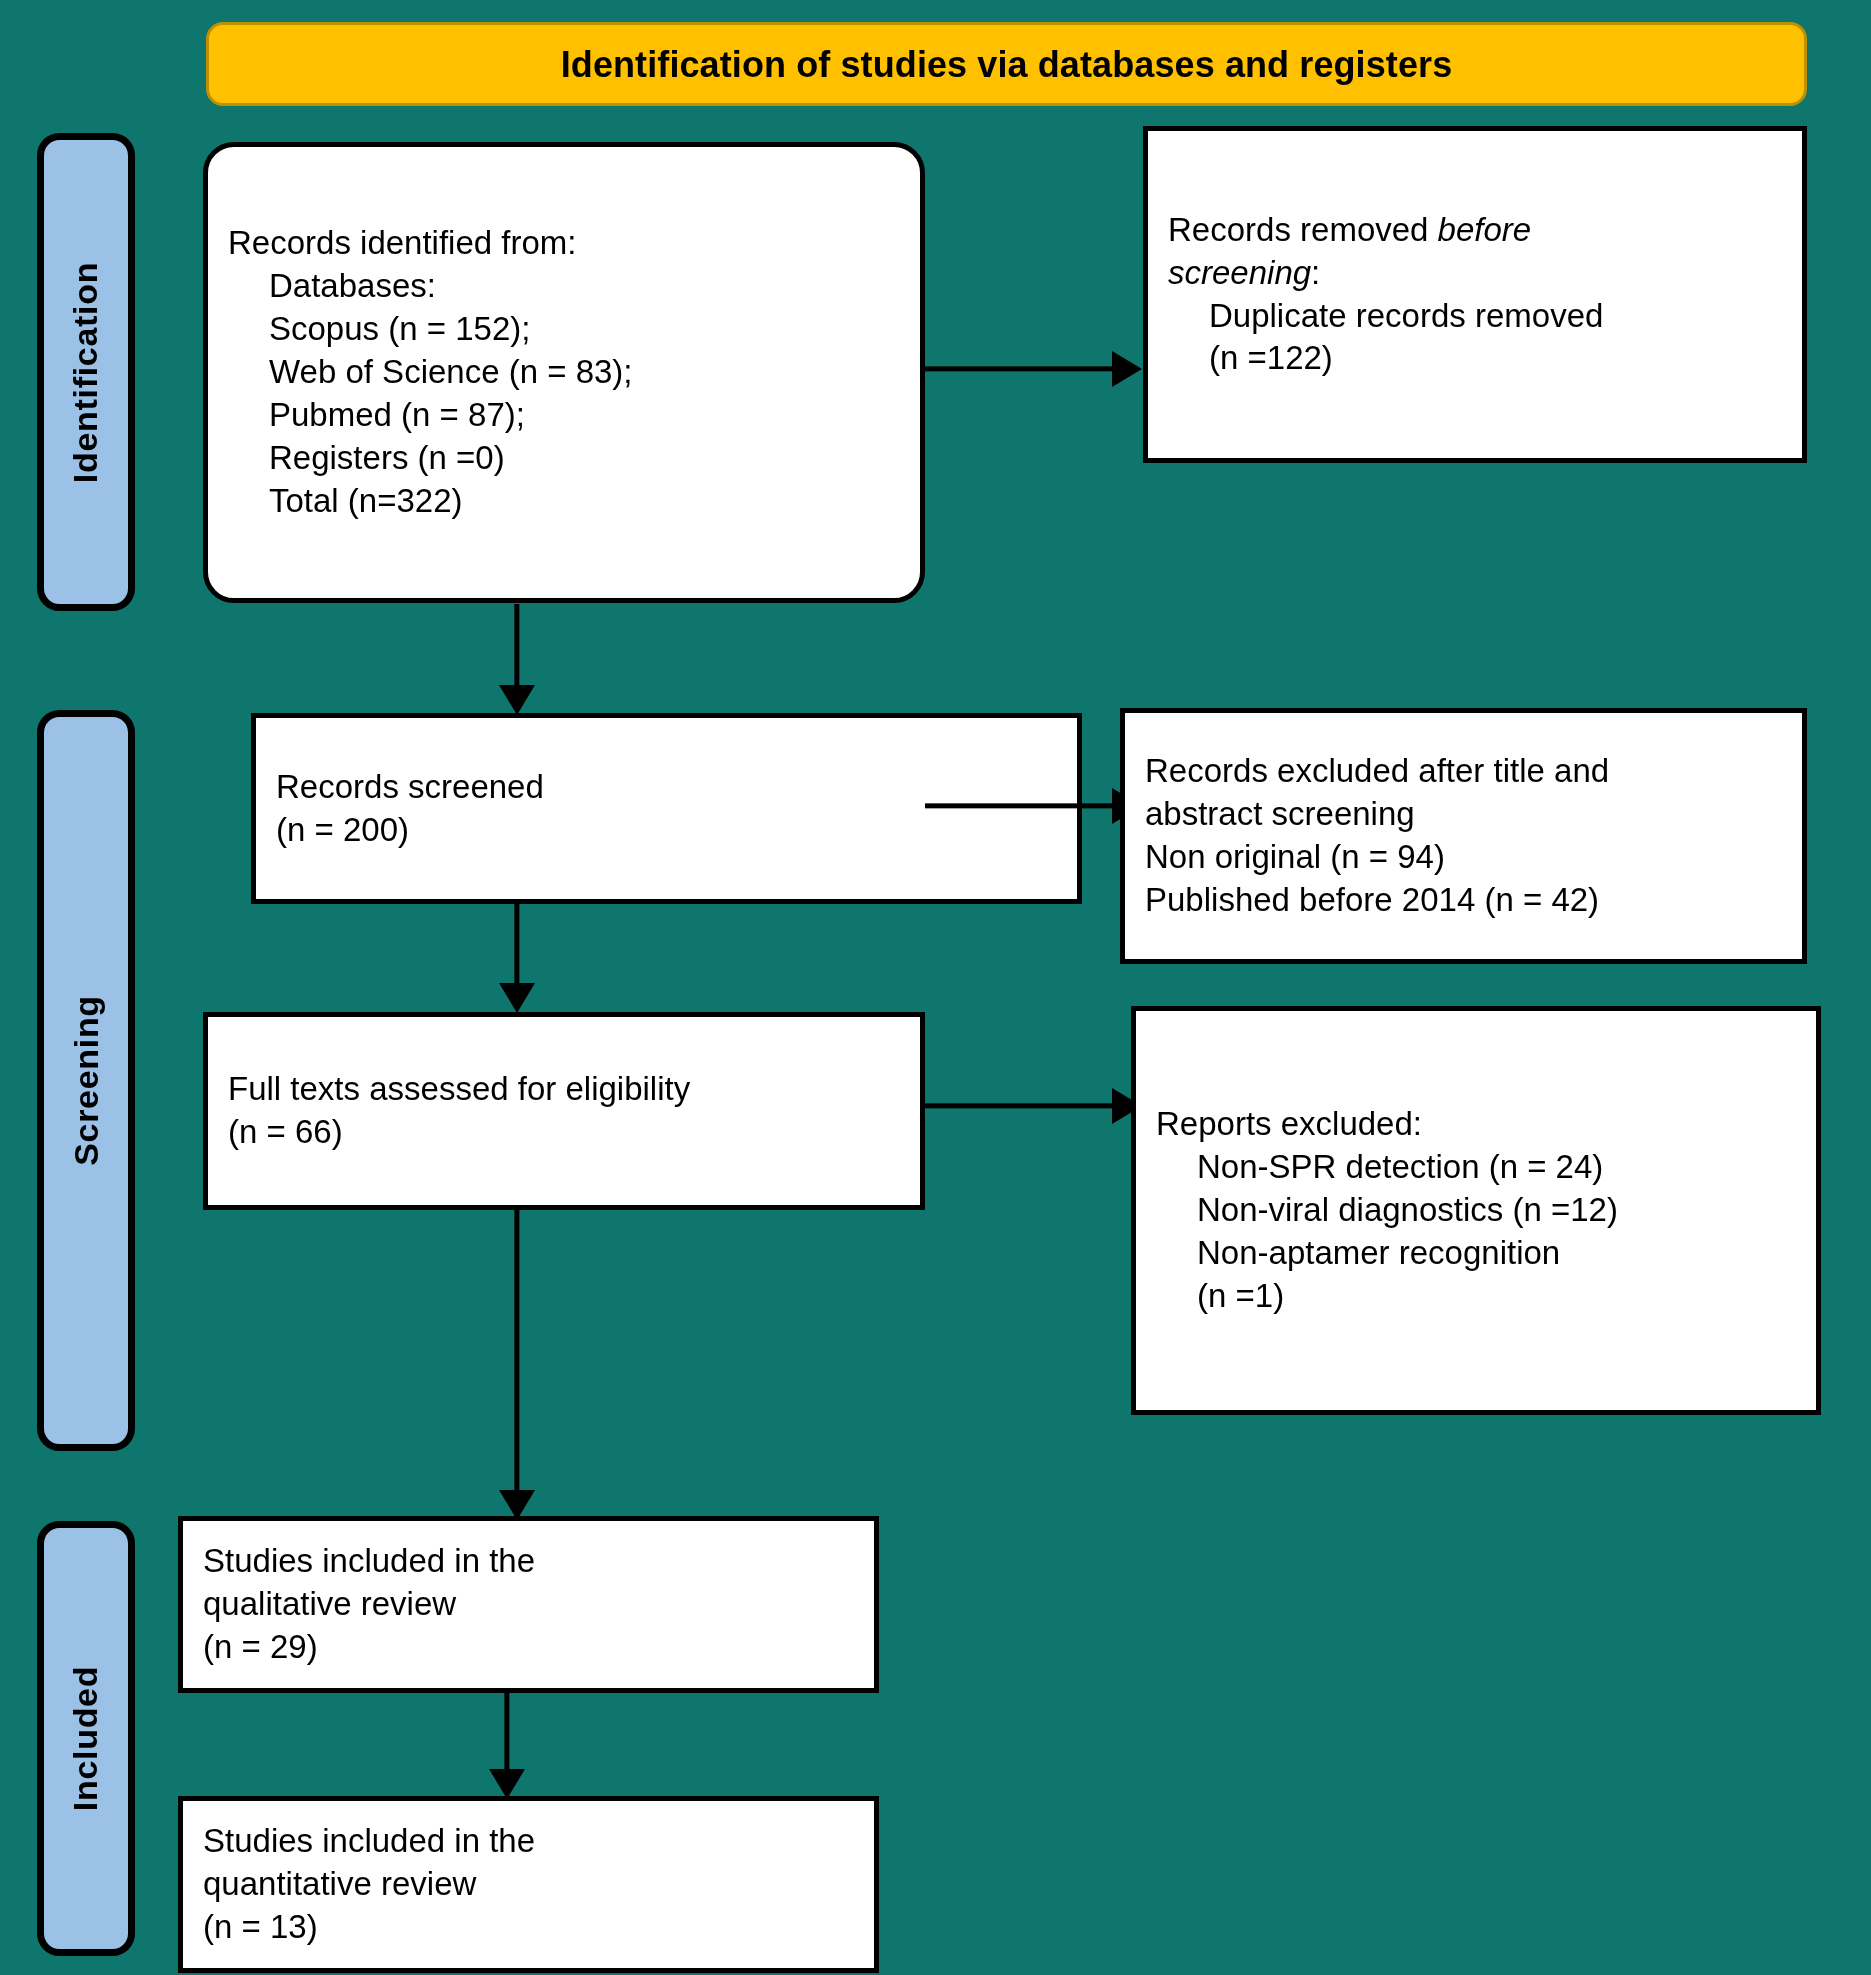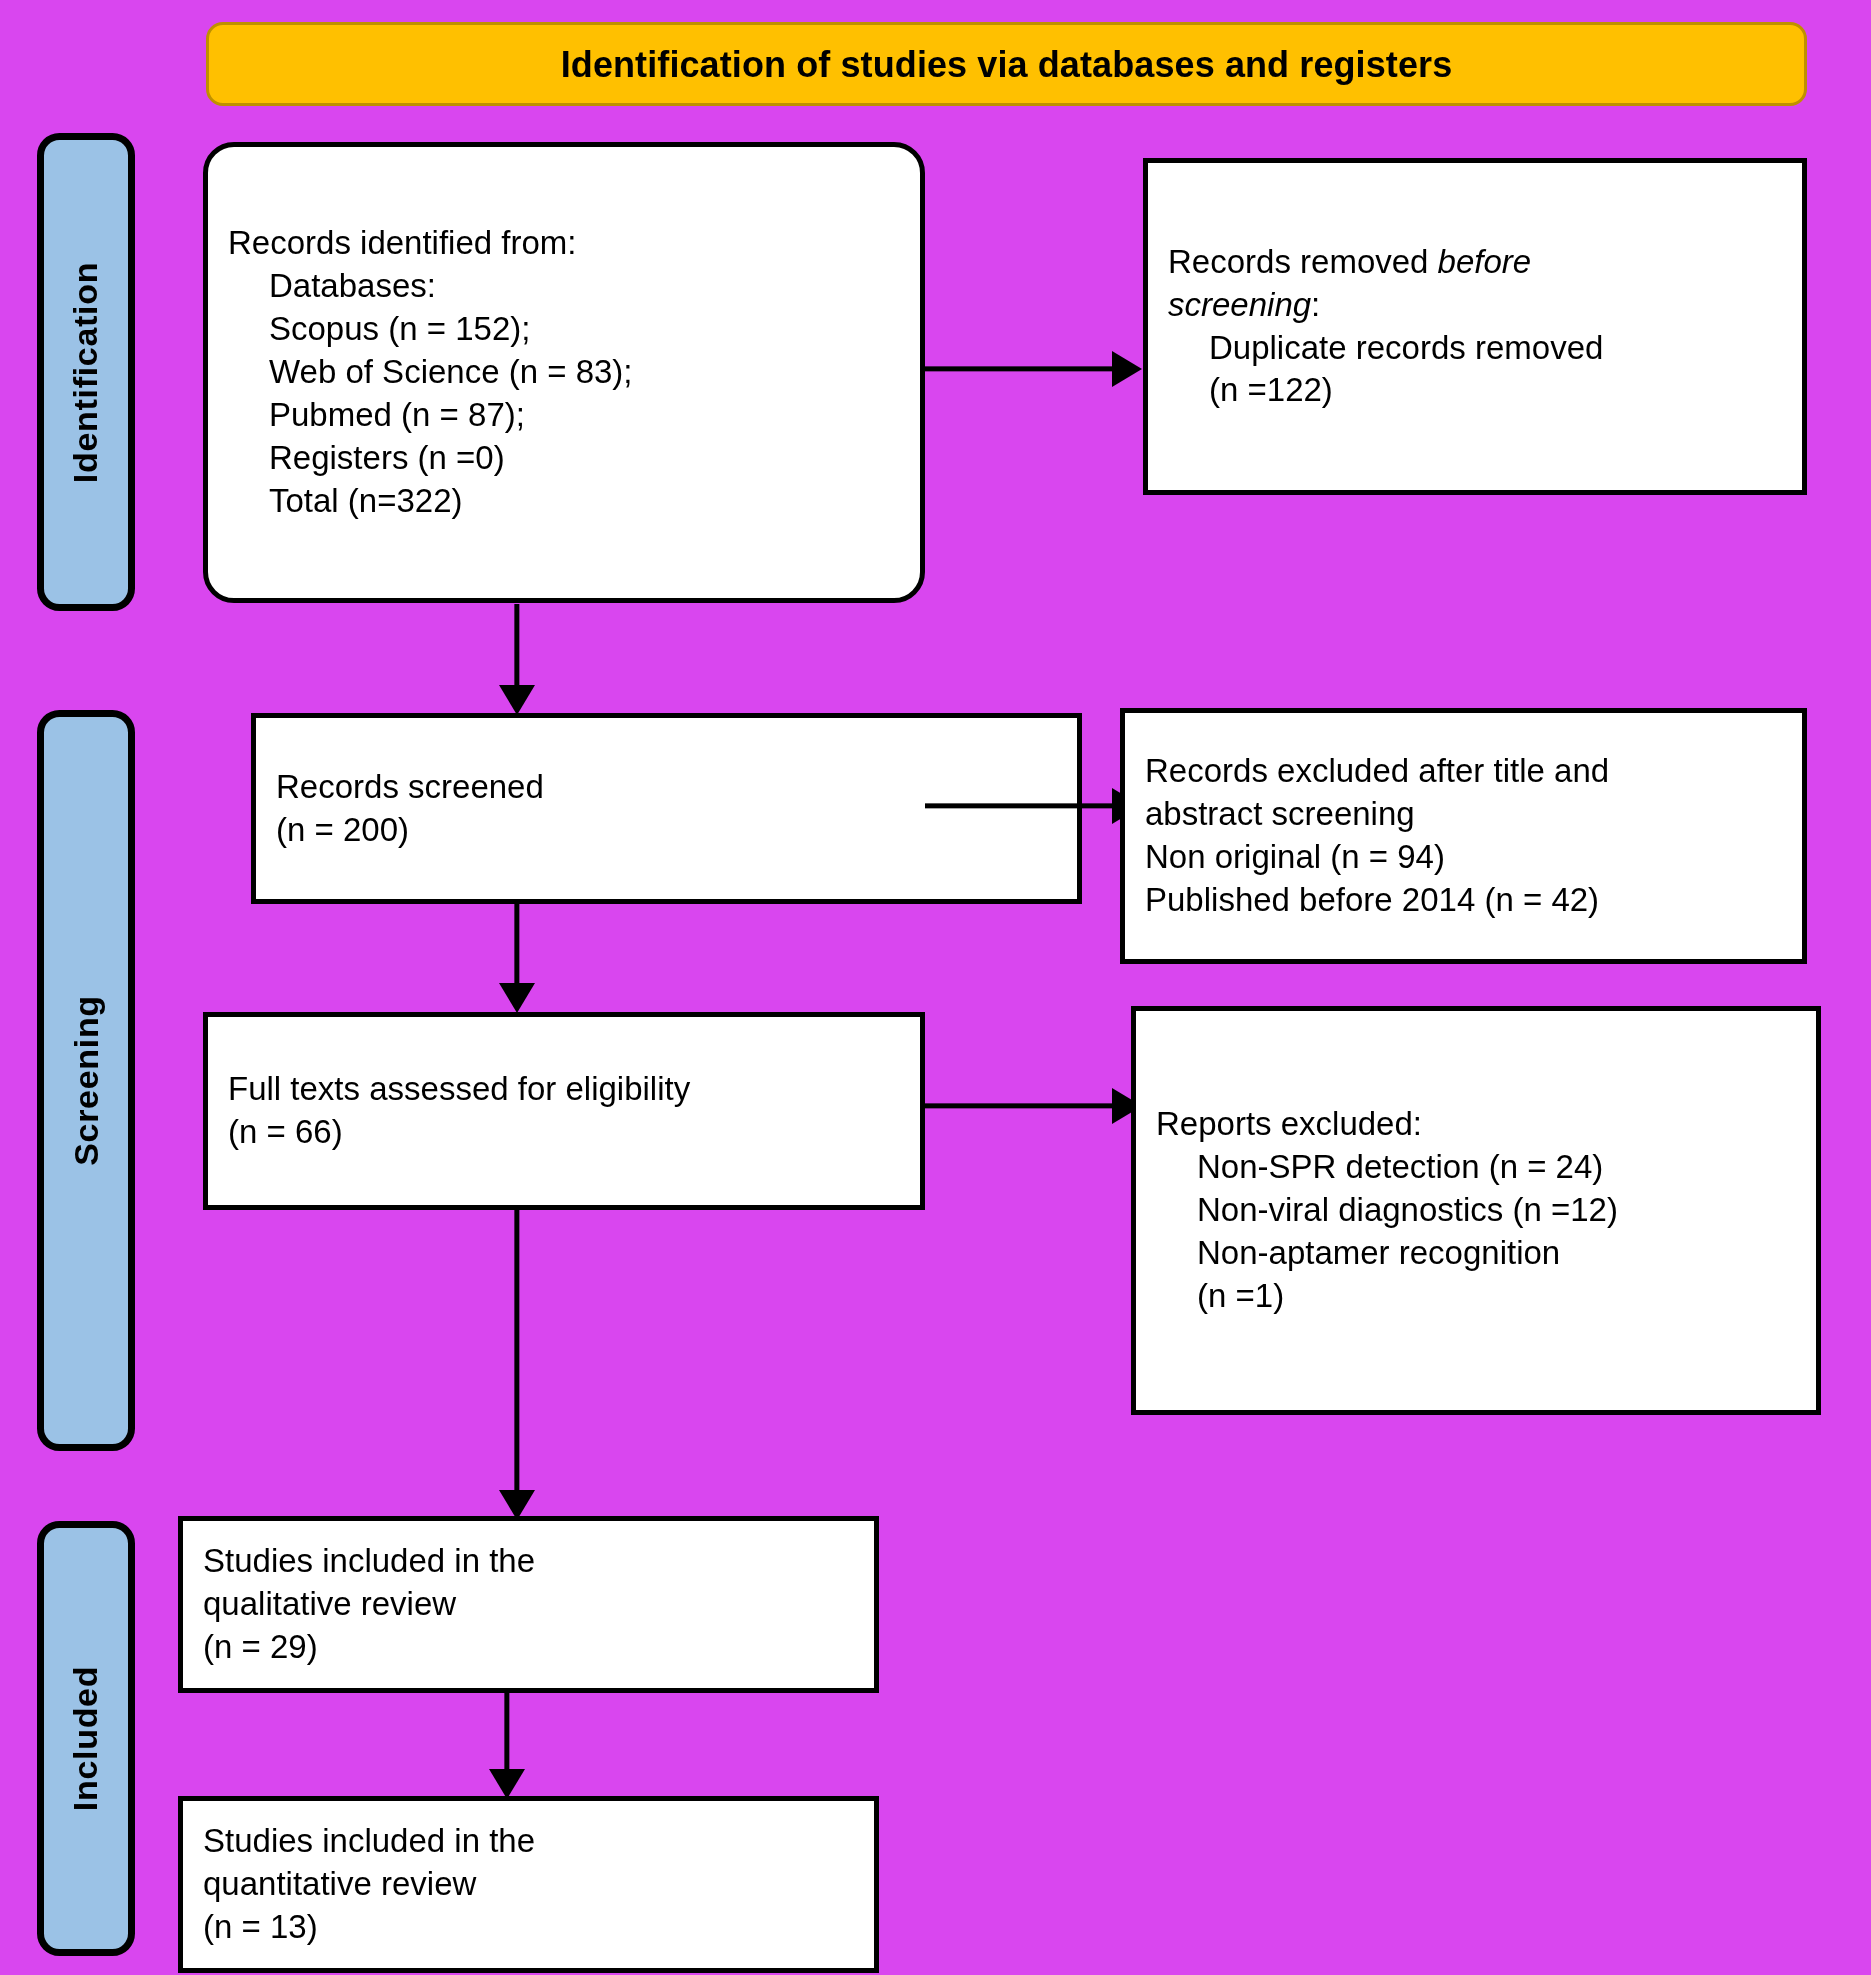--- a/index.html
+++ b/index.html
@@ -7,21 +7,21 @@
     padding: 0;
     background: #ffffff;
   }
   body {
     font-family: "Liberation Sans", sans-serif;
   }
   #stage {
     position: relative;
     width: 1872px;
     height: 1975px;
-    background: #d946ef;
+    background: #0f766e;
     overflow: hidden;
   }
 
   
   .banner {
     position: absolute;
     left: 206px;
     top: 22.4px;
     width: 1601px;
     height: 84px;
@@ -159,21 +159,21 @@
       <div class="line indent">Registers (n =0)</div>
       <div class="line indent">Total (n=322)</div>
     </div>
   </div>
 
   <div class="h-arrow" style="left:925px; top:349px; width:217px; height:40px;">
     <div class="shaft" style="width:190px;"></div>
     <div class="head"></div>
   </div>
 
-  <div class="box" style="left:1143px; top:158px; width:664px; height:337px;">
+  <div class="box" style="left:1143px; top:126px; width:664px; height:337px;">
     <div class="box-inner">
       <div class="line">Records removed <em>before</em></div>
       <div class="line"><em>screening</em>:</div>
       <div class="line indent">Duplicate records removed</div>
       <div class="line indent">(n =122)</div>
     </div>
   </div>
 
   <div class="v-arrow" style="left:498px; top:604px; width:38px; height:111px;">
     <div class="shaft" style="height:83px;"></div>

